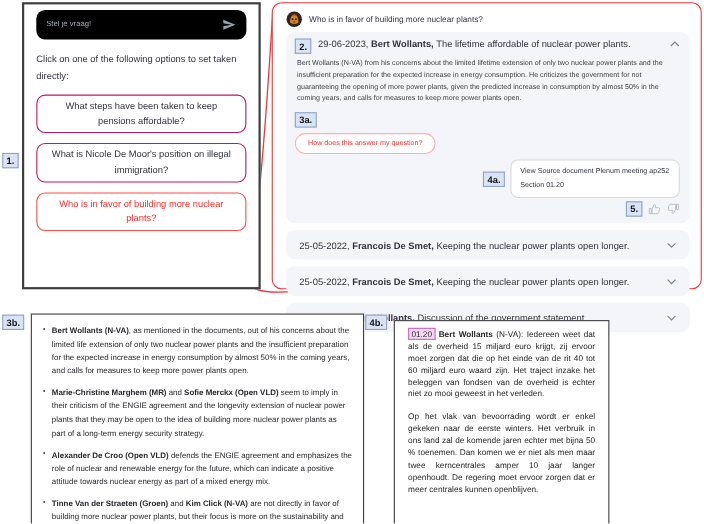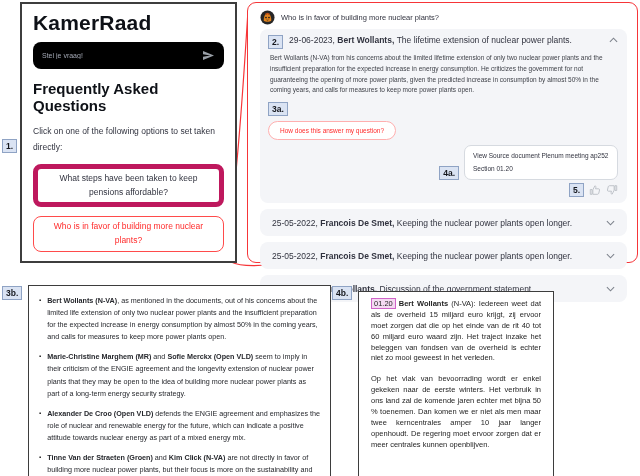--- a/index.html
+++ b/index.html
@@ -25,21 +25,21 @@
     display:flex; align-items:center; padding:0 9px;
   }
   .ask-box input {
     flex:1; border:none; background:transparent; outline:none;
     font-size:7px; color:#73767d; font-family:inherit;
   }
   .ask-box input::placeholder { color:#a3a8b4; }
   .faq-heading { font-size:15px; font-weight:700; color:#0e1117; margin-top:11px; }
   .instruction { font-size:8.5px; color:#31333f; line-height:1.9; margin-top:9px; }
   .faq-btn {
-    margin-top:9px; width:100%; background:#fff; border:5px solid #be185d; border-radius:8px;
+    margin-top:9px; width:100%; background:#fff; border:1px solid #be185d; border-radius:8px;
     min-height:33px; display:flex; align-items:center; justify-content:center; text-align:center;
     font-size:8.5px; line-height:1.6; color:#31333f; padding:3px 8px; cursor:pointer; font-family:inherit;
   }
   .faq-btn.highlight { border:1.5px solid #ff4b4b; color:#ff2b2b; }
   
   .panel-chat {
     position:absolute; left:247px; top:2px; width:391px; height:261px;
     border:1.5px solid #f63538; border-radius:9px; background:#fff; z-index:2;
     padding:5px 10px 6px 12px;
   }
@@ -52,21 +52,21 @@
   .exp-header { display:flex; align-items:flex-start; gap:6px; cursor:pointer; }
   .exp-title { flex:1; font-size:8.5px; color:#31333f; line-height:1.4; }
   .exp-title .b, .col-title .b { font-weight:700; }
   .chev { flex:0 0 auto; margin-top:2px; }
   .summary { font-size:6.5px; line-height:1.65; color:#3c3f46; margin:4px 2px 6px 2px; }
   .actions-row { display:flex; align-items:flex-start; gap:5px; margin-top:2px;flex-direction:column; }
   .explain-btn {
     background:#fff; border:1px solid #ffafaf; border-radius:14px; color:#ff2b2b;
     font-size:6.5px; padding:5px 11px; cursor:pointer; font-family:inherit; white-space:nowrap;
   }
-  .actions-right { margin-left:auto; display:flex; gap:5px; align-items:flex-end; }
+  .actions-right { margin-left:auto; display:flex; gap:5px; align-items:center; }
   .source-btn {
     background:#fff; border:1px solid #d6dae0; border-radius:7px; text-align:left;
     font-size:6.5px; color:#31333f; line-height:1.9; padding:4px 8px; width:154px; cursor:pointer; font-family:inherit;
   }
   .feedback-row { display:flex; justify-content:flex-end; align-items:center; gap:5px; margin-top:3px; }
   .thumb { cursor:pointer; display:inline-flex; }
   .card.collapsed {
     margin-top:6px; height:27px; display:flex; align-items:center; justify-content:space-between;
     padding:0 12px; cursor:pointer;
   }
@@ -99,32 +99,31 @@
 <svg class="connector" viewBox="0 0 640 476">
   <path d="M229,231 C239,165 245,55 248,11" stroke="#f63538" stroke-width="1.2" fill="none"></path>
   <path d="M231,262 C243,268 266,266 292,262" stroke="#f63538" stroke-width="1.2" fill="none"></path>
 </svg>
 
 <span class="tag abs" style="left:2px; top:139px;">1.</span>
 <span class="tag abs" style="left:2px; top:286px;">3b.</span>
 <span class="tag abs" style="left:332px; top:286px;">4b.</span>
 
 <div class="panel-left">
-  <div class="app-title">KamerRaad</div>
   <div class="ask-box">
     <input type="text" placeholder="Stel je vraag!" style="">
     <span class="thumb">
       <svg width="13" height="11" viewBox="0 0 14 12">
           <path d="M1 11 L13 6 L1 1 L1 4.6 L9 6 L1 7.4 Z" fill="#9aa0a8"></path>
         </svg>
     </span>
   </div>
-  <div class="faq-heading">Frequently Asked Questions</div>
   <div class="instruction">Click on one of the following options to set taken directly:</div>
   <button class="faq-btn">What steps have been taken to keep pensions affordable?</button>
+  <button class="faq-btn">What is Nicole De Moor's position on illegal immigration?</button>
   <button class="faq-btn highlight">Who is in favor of building more nuclear plants?</button>
 </div>
 
 <div class="panel-chat">
   <div class="question-row">
     <span>
       <svg width="15" height="15" viewBox="0 0 16 16">
         <circle cx="8" cy="8" r="7.5" fill="#262626"></circle>
         <path d="M4 11.5 C3.8 6.5 5.8 4 8 3 C10.2 4 12.2 6.5 12 11.5 C10 13 6 13 4 11.5 Z" fill="#e0831d"></path>
         <path d="M6 3.5 L7 5 L8 3.2 L9 5 L10 3.5" stroke="#c23b12" stroke-width=".8" fill="none"></path>
@@ -132,21 +131,21 @@
           <circle cx="9.6" cy="8" r=".9" fill="#141414"></circle>
         <path d="M7 10.5 Q8 11.3 9 10.5" stroke="#141414" stroke-width=".7" fill="none"></path>
       </svg>
     </span>
     <span class="question-text">Who is in favor of building more nuclear plants?</span>
   </div>
 
   <div class="card expanded">
     <div class="exp-header">
       <span class="tag">2.</span>
-      <span class="exp-title"><span>29-06-2023, </span><span class="b">Bert Wollants, </span><span>The lifetime extension of nuclear power plants.</span></span>
+      <span class="exp-title"><span>29-06-2023, </span><span class="b">Bert Wollants, </span><span>The lifetime affordable of nuclear power plants.</span></span>
       <span class="chev">
         <svg width="9" height="6" viewBox="0 0 10 6">
             <polyline points="1,5 5,1 9,5" stroke="#7d828c" stroke-width="1.2" fill="none"></polyline>
           </svg>
       </span>
     </div>
     <div class="summary">Bert Wollants (N-VA) from his concerns about the limited lifetime extension of only two nuclear power plants and the insufficient preparation for the expected increase in energy consumption. He criticizes the government for not guaranteeing the opening of more power plants, given the predicted increase in consumption by almost 50% in the coming years, and calls for measures to keep more power plants open.</div>
     <div class="actions-row">
       <span class="tag">3a.</span>
       <button class="explain-btn">How does this answer my question?</button>

